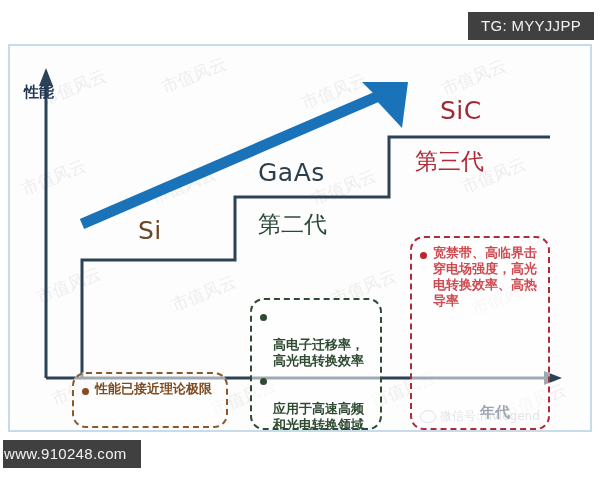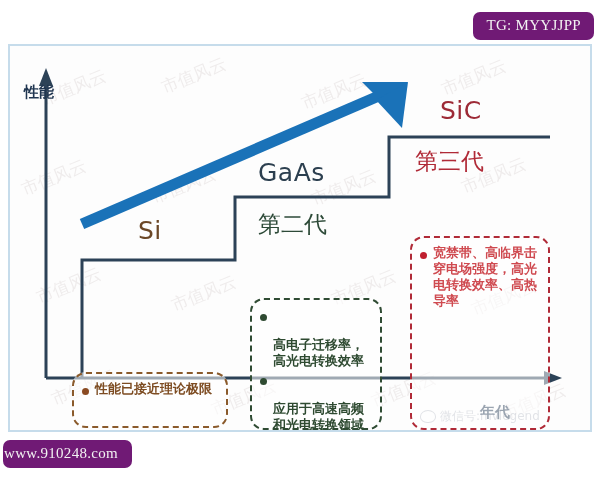--- a/index.html
+++ b/index.html
@@ -12,27 +12,26 @@
     width: 600px;
     height: 480px;
     overflow: hidden;
     font-family: "Liberation Sans", "DejaVu Sans", sans-serif;
     position: relative;
   }
 
   
   .badge {
     position: absolute;
-    background: #701a75;
+    background: #404040;
     color: #f2f2f2;
-    font-family: Liberation Serif, serif;
+    font-family: Liberation Sans, sans-serif;
     letter-spacing: 0.3px;
     z-index: 60;
     white-space: nowrap;
-    border-radius: 7px;
   }
   #tg-badge {
     top: 12px;
     right: 6px;
     font-size: 15px;
     padding: 5px 13px 6px 13px;
   }
   #site-badge {
     left: 3px;
     top: 440px;

